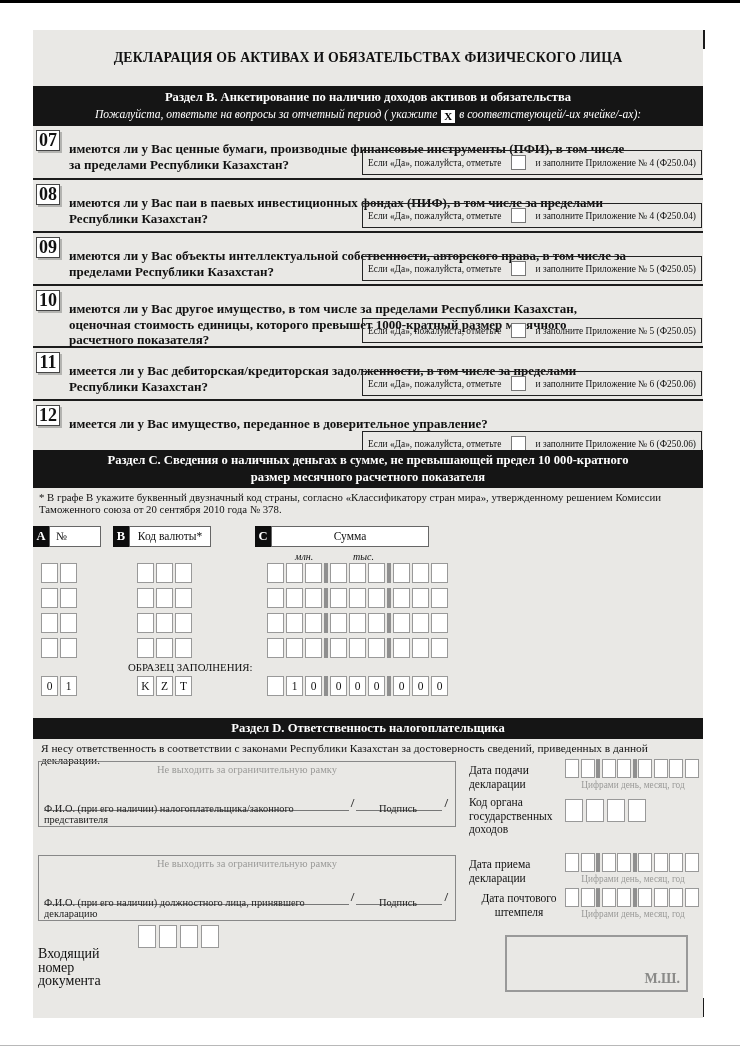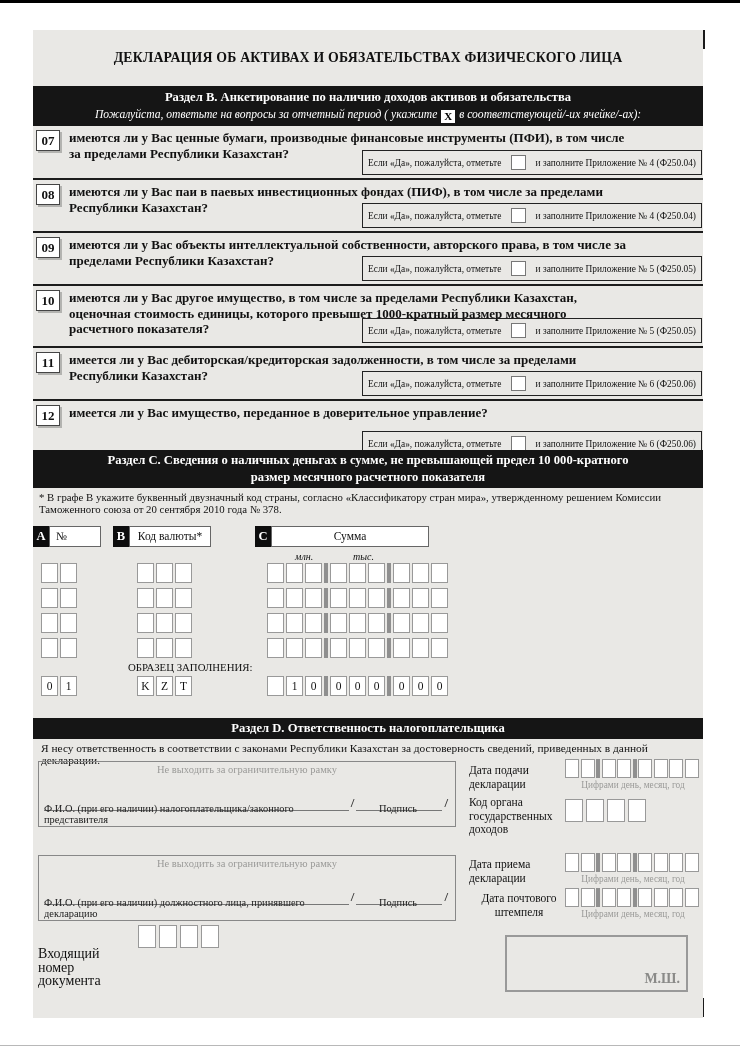--- a/index.html
+++ b/index.html
@@ -17,22 +17,22 @@
   .title{position:absolute;top:20px;left:0;width:100%;text-align:center;font-weight:bold;font-size:13.8px;letter-spacing:.2px;}
   .blackbar{position:absolute;left:0;width:670px;background:#151515;color:#fff;text-align:center;}
   #bbar{top:56px;height:40px;padding-top:2px;box-sizing:border-box;}
   #bbar .l1{font-weight:bold;font-size:12.6px;line-height:18px;}
   #bbar .l2{font-style:italic;font-size:11.6px;line-height:18px;}
   .xbox{display:inline-block;background:#fff;color:#000;font-style:normal;font-weight:bold;
         font-size:11px;line-height:13px;width:14px;height:13px;text-align:center;margin:0 4px;vertical-align:-2px;}
   #questions{position:absolute;top:96px;left:0;width:670px;}
   .qblock{position:relative;border-bottom:2px solid #1c1c1c;box-sizing:border-box;}
   .qnum{position:absolute;left:3px;top:4px;width:22px;height:19px;background:#fff;border:1px solid #444;
-        box-shadow:2px 2px 0 #b3b3b0;font-weight:bold;font-size:13px;text-align:center;line-height:19px;}
-  .qtext{margin-left:36px;padding-top:4px;width:565px;font-weight:bold;font-size:13px;line-height:15.5px;}
+        box-shadow:2px 2px 0 #b3b3b0;font-weight:bold;font-size:18px;text-align:center;line-height:19px;}
+  .qtext{margin-left:36px;padding-top:15px;width:565px;font-weight:bold;font-size:13px;line-height:15.5px;}
   .qstrip{position:absolute;right:1px;bottom:3px;width:340px;height:25px;border:1px solid #222;
           display:flex;align-items:center;justify-content:space-between;padding:0 5px;box-sizing:border-box;
           font-size:9.4px;white-space:nowrap;}
   .chk{width:13px;height:13px;background:#fff;border:1px solid #777;margin:0 3px;flex:0 0 auto;}
   #cbar{top:420px;height:38px;padding-top:2px;box-sizing:border-box;}
   #cbar .l1,#cbar .l2{font-weight:bold;font-size:12.6px;line-height:17px;}
   #footnote{position:absolute;top:462px;left:6px;width:648px;font-size:10.8px;line-height:11.8px;}
   .letterbox{position:absolute;width:16px;height:21px;background:#0d0d0d;color:#fff;font-weight:bold;
              font-size:12.5px;text-align:center;line-height:21px;}
   .labelbox{position:absolute;height:21px;background:#fff;border:1px solid #666;box-sizing:border-box;

